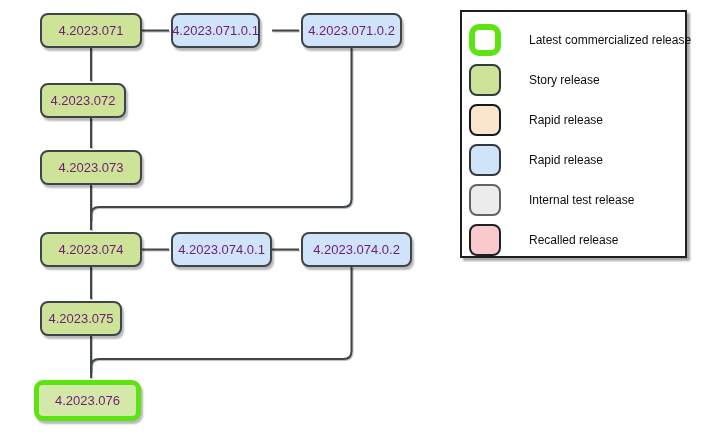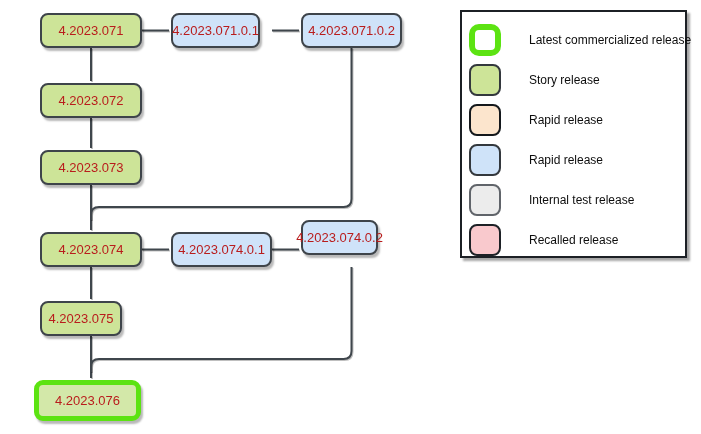--- a/index.html
+++ b/index.html
@@ -14,21 +14,21 @@
   
   .node {
     position: absolute;
     box-sizing: border-box;
     display: flex;
     align-items: center;
     justify-content: center;
     border-radius: 8px;
     border: 2px solid #3e444a;
     font-size: 13px;
-    color: #b91c1c;
+    color: #701a75;
     box-shadow: 2px 3px 2px rgba(0,0,0,0.28);
     white-space: nowrap;
   }
   .node.story { background: #cde498; }
   .node.rapid { background: #cfe3f9; }
   .node.latest {
     background: #d3e8a9;
     border: 5px solid #5ce312;
     border-radius: 9px;
   }
@@ -103,25 +103,25 @@
     <path d="M142 249.5 H169" marker-end="url(#arrow)"></path>
     <path d="M272 249.5 H299" marker-end="url(#arrow)"></path>
     <path d="M91 267 V299" marker-end="url(#arrow)"></path>
     <path d="M91 336 V378" marker-end="url(#arrow)"></path>
     <path d="M351.5 267 V351 Q351.5 359 343.5 359 H99 Q91 359 91 367 V372"></path>
   </svg>
 
   <div class="node story" style="left:40px;top:13px;width:102px;height:35px">4.2023.071</div>
   <div class="node rapid" style="left:171px;top:13px;width:89px;height:35px">4.2023.071.0.1</div>
   <div class="node rapid" style="left:301px;top:13px;width:101px;height:35px">4.2023.071.0.2</div>
-  <div class="node story" style="left:40px;top:83px;width:102px;height:35px">4.2023.072</div>
+  <div class="node story" style="left:40px;top:83px;width:86px;height:35px">4.2023.072</div>
   <div class="node story" style="left:40px;top:150px;width:102px;height:35px">4.2023.073</div>
   <div class="node story" style="left:40px;top:232px;width:102px;height:35px">4.2023.074</div>
   <div class="node rapid" style="left:171px;top:232px;width:101px;height:35px">4.2023.074.0.1</div>
-  <div class="node rapid" style="left:301px;top:220px;width:77px;height:35px">4.2023.074.0.2</div>
+  <div class="node rapid" style="left:301px;top:232px;width:111px;height:35px">4.2023.074.0.2</div>
   <div class="node story" style="left:40px;top:301px;width:82px;height:35px">4.2023.075</div>
   <div class="node latest" style="left:34px;top:380px;width:107px;height:41px">4.2023.076</div>
 
   <div class="legend">
     <div class="legend-row">
       <span class="swatch sw-latest"></span>
       <span class="legend-label">Latest commercialized release</span>
     </div>
     <div class="legend-row">
       <span class="swatch sw-story"></span>

